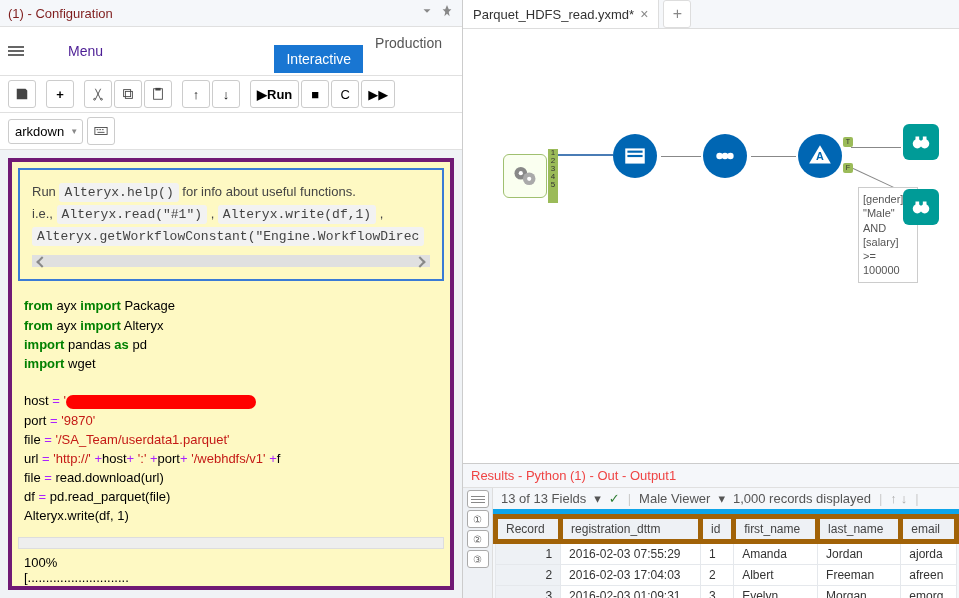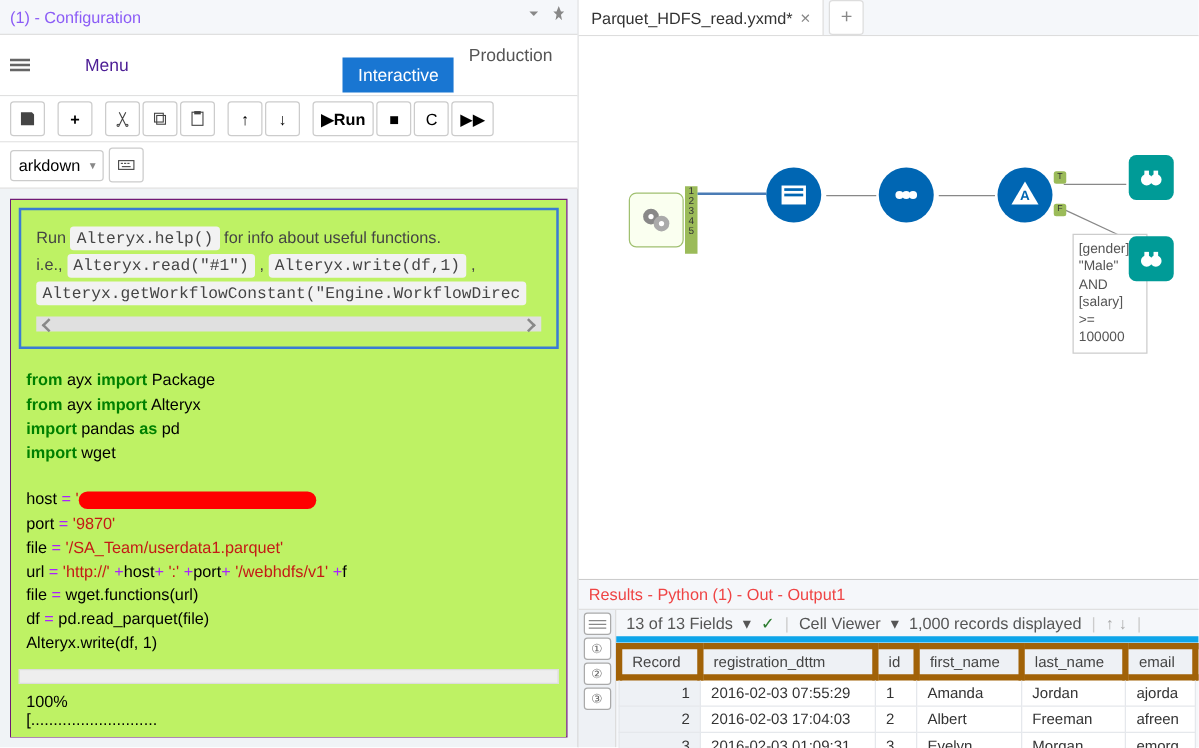--- a/index.html
+++ b/index.html
@@ -1,21 +1,21 @@
 <!DOCTYPE html>
 <html><head>
 <meta charset="utf-8">
 <style>
 * { margin: 0; padding: 0; box-sizing: border-box; font-family: -apple-system, BlinkMacSystemFont, "Segoe UI", Arial, sans-serif; }
 body { background: #fff; width: 959px; height: 598px; overflow: hidden; display: flex; }
 
 
 .left-panel { width: 463px; border-right: 1px solid #ccc; display: flex; flex-direction: column; background: #f0f3f6; }
 .panel-header { display: flex; align-items: center; justify-content: space-between; padding: 4px 8px; background: #f5f7fa; border-bottom: 1px solid #e0e0e0; }
-.panel-title { font-size: 13px; color: #8b5cf6; }
+.panel-title { font-size: 13px; color: #7f1d1d; }
 .panel-icons { display: flex; gap: 6px; color: #888; }
 .panel-icons svg { width: 14px; height: 14px; fill: #888; }
 
 .menu-bar { display: flex; align-items: center; justify-content: space-between; padding: 2px 8px; background: #fff; border-bottom: 1px solid #e0e0e0; }
 .menu-left { display: flex; align-items: center; gap: 6px; }
 .hamburger { width: 16px; display: flex; flex-direction: column; gap: 2px; }
 .hamburger div { height: 2px; background: #666; }
 .menu-label { font-size: 14px; color: #4c1d95; margin-left: 38px; }
 .mode-tabs { display: flex; }
 .mode-tab { padding: 6px 12px; font-size: 14px; cursor: pointer; background: #fff; color: #555; }
@@ -24,21 +24,21 @@
 .toolbar { display: flex; gap: 2px; padding: 4px 8px; background: #fff; border-bottom: 1px solid #e0e0e0; flex-wrap: wrap; }
 .tb-btn { min-width: 28px; height: 28px; border: 1px solid #ccc; border-radius: 3px; background: #fff; display: flex; align-items: center; justify-content: center; font-size: 13px; cursor: pointer; padding: 0 6px; }
 .tb-btn svg { width: 14px; height: 14px; fill: #444; }
 .tb-run { font-weight: bold; font-size: 13px; }
 .tb-sep { width: 6px; }
 
 .toolbar2 { display: flex; gap: 4px; padding: 4px 8px; background: #fff; border-bottom: 1px solid #e0e0e0; align-items: center; }
 .dropdown { border: 1px solid #ccc; border-radius: 3px; padding: 4px 18px 4px 6px; font-size: 13px; background: #fff; position: relative; }
 .dropdown::after { content: "▼"; font-size: 8px; position: absolute; right: 4px; top: 7px; color: #888; }
 
-.notebook-area { flex: 1; background: #bef264; margin: 8px; border: 1px solid #701a75; overflow: auto; padding: 6px; }
+.notebook-area { flex: 1; background: #fef9c3; margin: 8px; border: 4px solid #701a75; overflow: auto; padding: 6px; }
 .help-cell { border: 2px solid #3a7bd5; padding: 12px; margin-bottom: 10px; font-size: 13px; color: #444; line-height: 1.6; }
 .help-cell code { background: #f2f2f2; padding: 2px 5px; border-radius: 3px; font-family: "Courier New", monospace; font-size: 13px; }
 .help-scroll { height: 12px; background: #e0e0e0; margin-top: 8px; position: relative; }
 .help-scroll::before { content: ""; position: absolute; left: 6px; top: 3px; width: 6px; height: 6px; border-left: 2px solid #888; border-bottom: 2px solid #888; transform: rotate(45deg); }
 .help-scroll::after { content: ""; position: absolute; right: 6px; top: 3px; width: 6px; height: 6px; border-right: 2px solid #888; border-top: 2px solid #888; transform: rotate(45deg); }
 
 .prompt { font-family: "Courier New", monospace; color: #2b5b84; font-weight: bold; font-size: 13px; margin: 8px 0; }
 .code-cell { font-family: "Courier New", monospace; font-size: 13px; line-height: 1.4; padding: 6px; white-space: pre; overflow-x: auto; }
 .kw { color: #008000; font-weight: bold; }
 .str { color: #c41a16; }
@@ -180,21 +180,21 @@
 
     <div class="code-cell"><span class="kw">from</span><span> ayx </span><span class="kw">import</span><span> Package</span>
 <span class="kw">from</span><span> ayx </span><span class="kw">import</span><span> Alteryx</span>
 <span class="kw">import</span><span> pandas </span><span class="kw">as</span><span> pd</span>
 <span class="kw">import</span><span> wget</span>
 
 <span>host </span><span class="op">=</span><span class="str"> '</span><span class="redact"></span>
 <span>port </span><span class="op">=</span><span> </span><span class="str">'9870'</span>
 <span>file </span><span class="op">=</span><span> </span><span class="str">'/SA_Team/userdata1.parquet'</span>
 <span>url </span><span class="op">=</span><span> </span><span class="str">'http://'</span><span> </span><span class="op">+</span><span>host</span><span class="op">+</span><span> </span><span class="str">':'</span><span> </span><span class="op">+</span><span>port</span><span class="op">+</span><span> </span><span class="str">'/webhdfs/v1'</span><span> </span><span class="op">+</span><span>f</span>
-<span>file </span><span class="op">=</span><span> wget.functions(url)</span>
+<span>file </span><span class="op">=</span><span> read.download(url)</span>
 <span>df </span><span class="op">=</span><span> pd.read_parquet(file)</span>
 <span>Alteryx.write(df, </span><span>1</span><span>)</span></div>
     <div class="hscroll"></div>
 
     <div class="output">
       <div>100%</div>
       <div>[............................</div>
     </div>
   </div>
 </div>
@@ -297,21 +297,21 @@
         <div class="row-sel-btn">①</div>
         <div class="row-sel-btn">②</div>
         <div class="row-sel-btn">③</div>
       </div>
       <div style="flex:1; display:flex; flex-direction:column;">
         <div class="results-toolbar">
           <span>13 of 13 Fields</span>
             <span>▾</span>
           <span class="check">✓</span>
           <span class="sep">|</span>
-          <span>Cell Viewer</span>
+          <span>Male Viewer</span>
             <span>▾</span>
           <span>1,000 records displayed</span>
           <span class="sep">|</span>
           <span class="arrows">
               <span>↑</span>
               <span>↓</span>
             </span>
           <span class="sep">|</span>
         </div>
         <div class="data-table">

